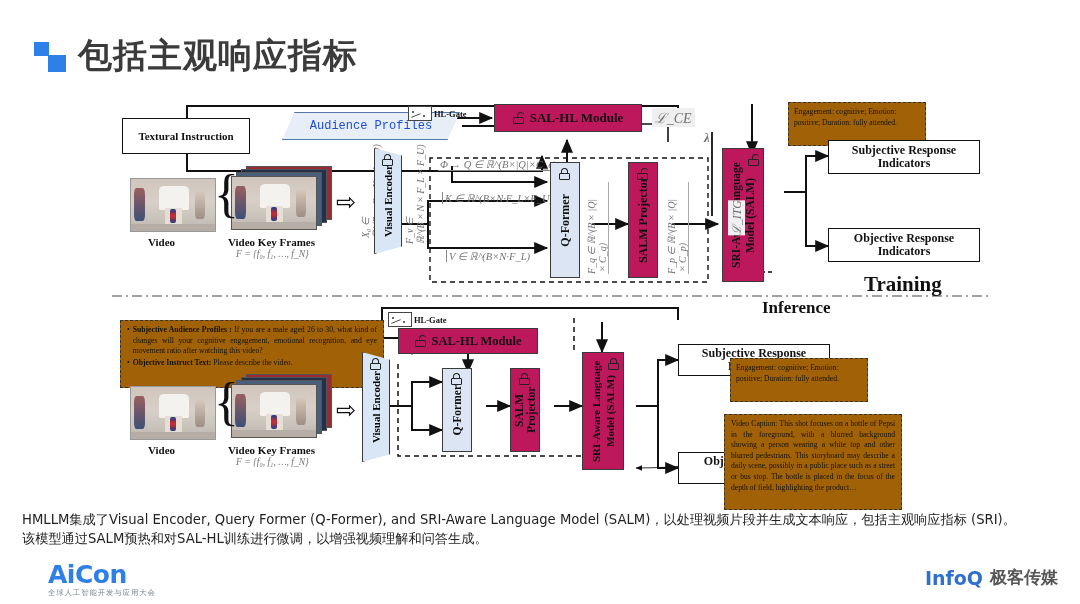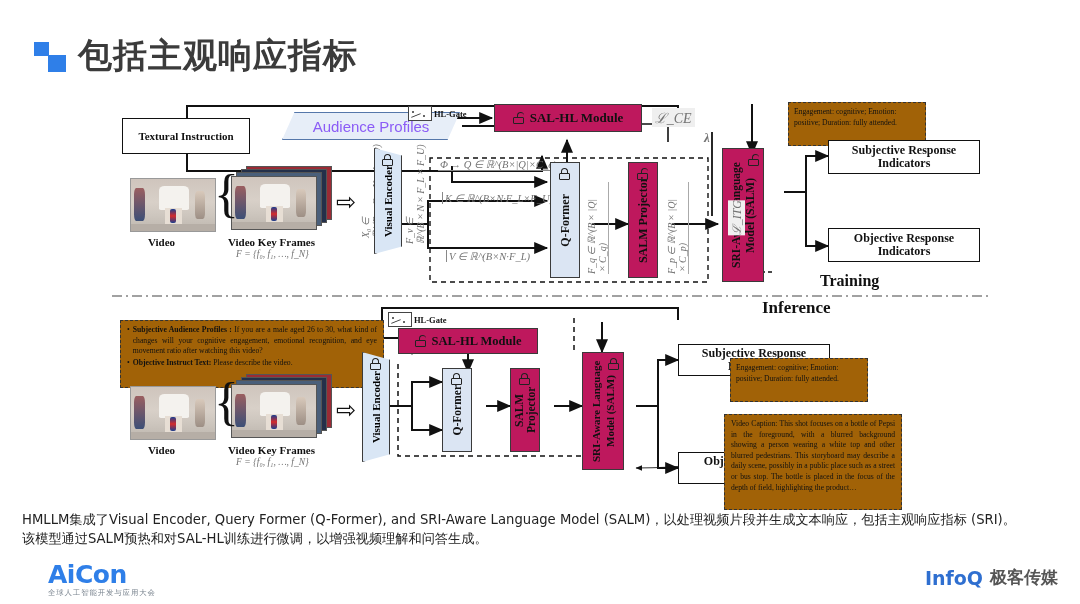--- a/index.html
+++ b/index.html
@@ -170,21 +170,21 @@
   </svg>
 
   <div class="bx solid" style="left:10px;top:22px;width:128px;height:36px;font-size:11px;">
     <span>Textural Instruction</span>
   </div>
 
   <div style="position:absolute;left:170px;top:16px;width:176px;height:26px;
               background:#e7eef8;border:1.2px solid #5577aa;
               clip-path:polygon(7% 0,100% 0,93% 100%,0 100%);
               display:flex;align-items:center;justify-content:center;">
-    <span style="font-family:Liberation Sans, sans-serif;font-size:15px;color:#8b5cf6;">Audience Profiles</span>
+    <span style="font-family:Liberation Mono, monospace;font-size:12px;color:#1d4ed8;">Audience Profiles</span>
   </div>
 
   <div class="thumb" style="left:18px;top:82px;width:84px;height:52px;">
     <div class="vid">
           <div class="p-left"></div>
           <div class="p-right"></div>
       <div class="p-shirt"></div>
           <div class="p-legs"></div>
       <div class="bottle"></div>
           <div class="ground"></div>
@@ -276,21 +276,21 @@
               font-size:7.6px;line-height:11px;padding:3px 5px;">
     <span>Engagement: cognitive; Emotion: positive; Duration: fully attended.</span>
   </div>
 
   <div class="bx solid" style="left:716px;top:44px;width:152px;height:34px;font-size:12px;line-height:13px;">
     <span>Subjective Response Indicators</span>
   </div>
   <div class="bx solid" style="left:716px;top:132px;width:152px;height:34px;font-size:12px;line-height:13px;">
     <span>Objective Response Indicators</span>
   </div>
-  <div class="lbl bold" style="left:708px;top:176px;font-size:16px;font-family:'Liberation Serif',serif;">Training</div>
+  <div class="lbl bold" style="left:752px;top:176px;font-size:21px;font-family:'Liberation Serif',serif;">Training</div>
 
   <div class="lbl bold" style="left:650px;top:202px;font-size:17px;font-family:'Liberation Serif',serif;">Inference</div>
 
   <div class="dashbox" style="position:absolute;left:8px;top:224px;width:250px;height:58px;
               font-size:7.7px;line-height:10.5px;padding:4px 6px;">
     <div style="display:flex;gap:3px;">
       <span>•</span>
       <div style="text-align:justify;">
         <b>Subjective Audience Profiles :</b>
         <span>If you are a male aged 26 to 30, what kind of changes will your cognitive engagement, emotional recognition, and eye movement ratio after watching this video?</span>

